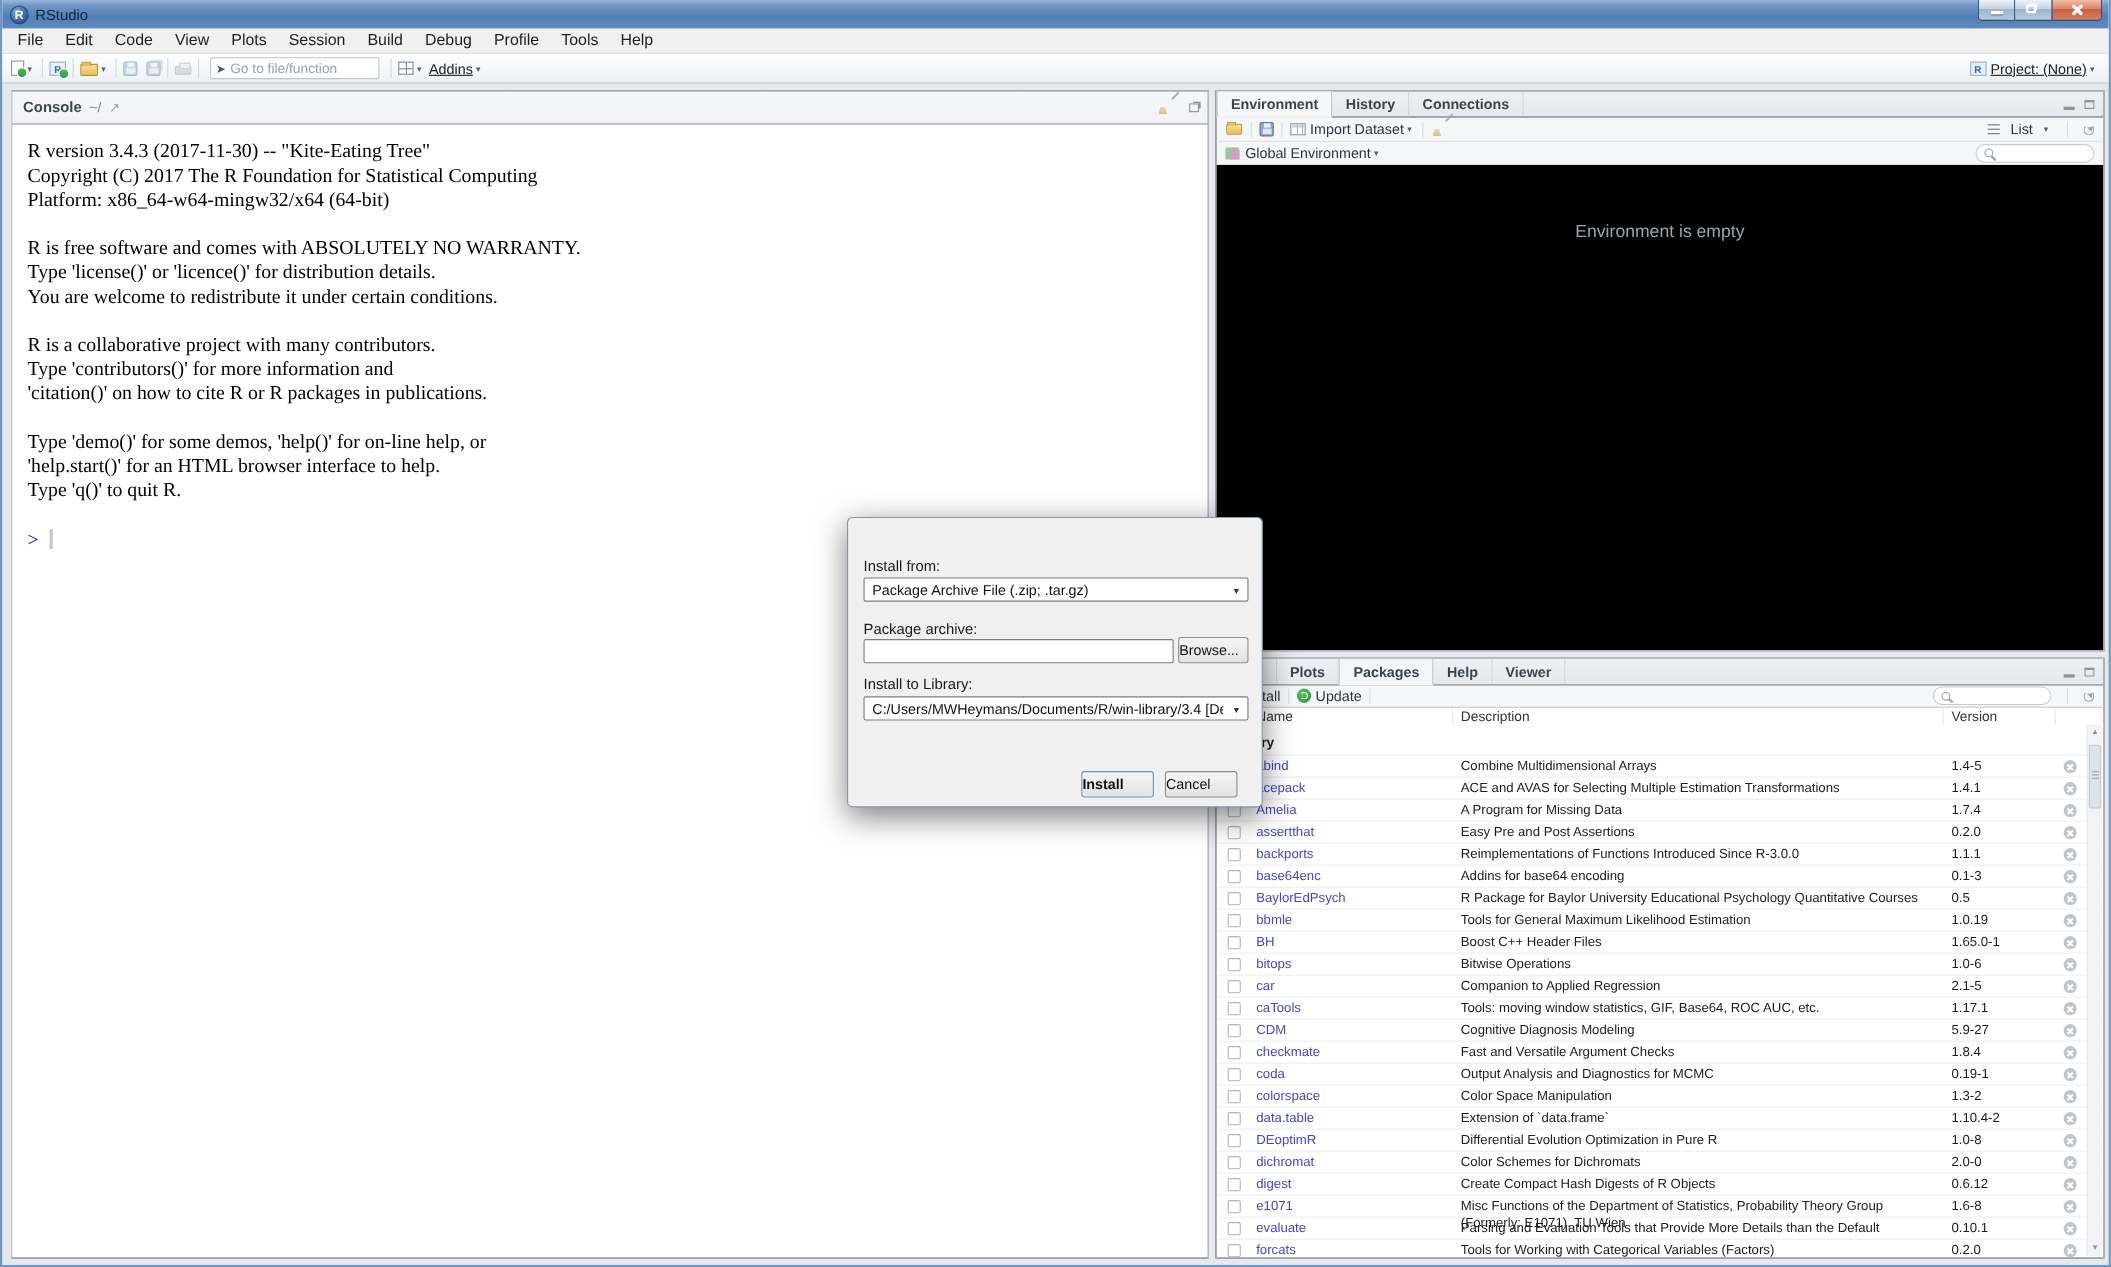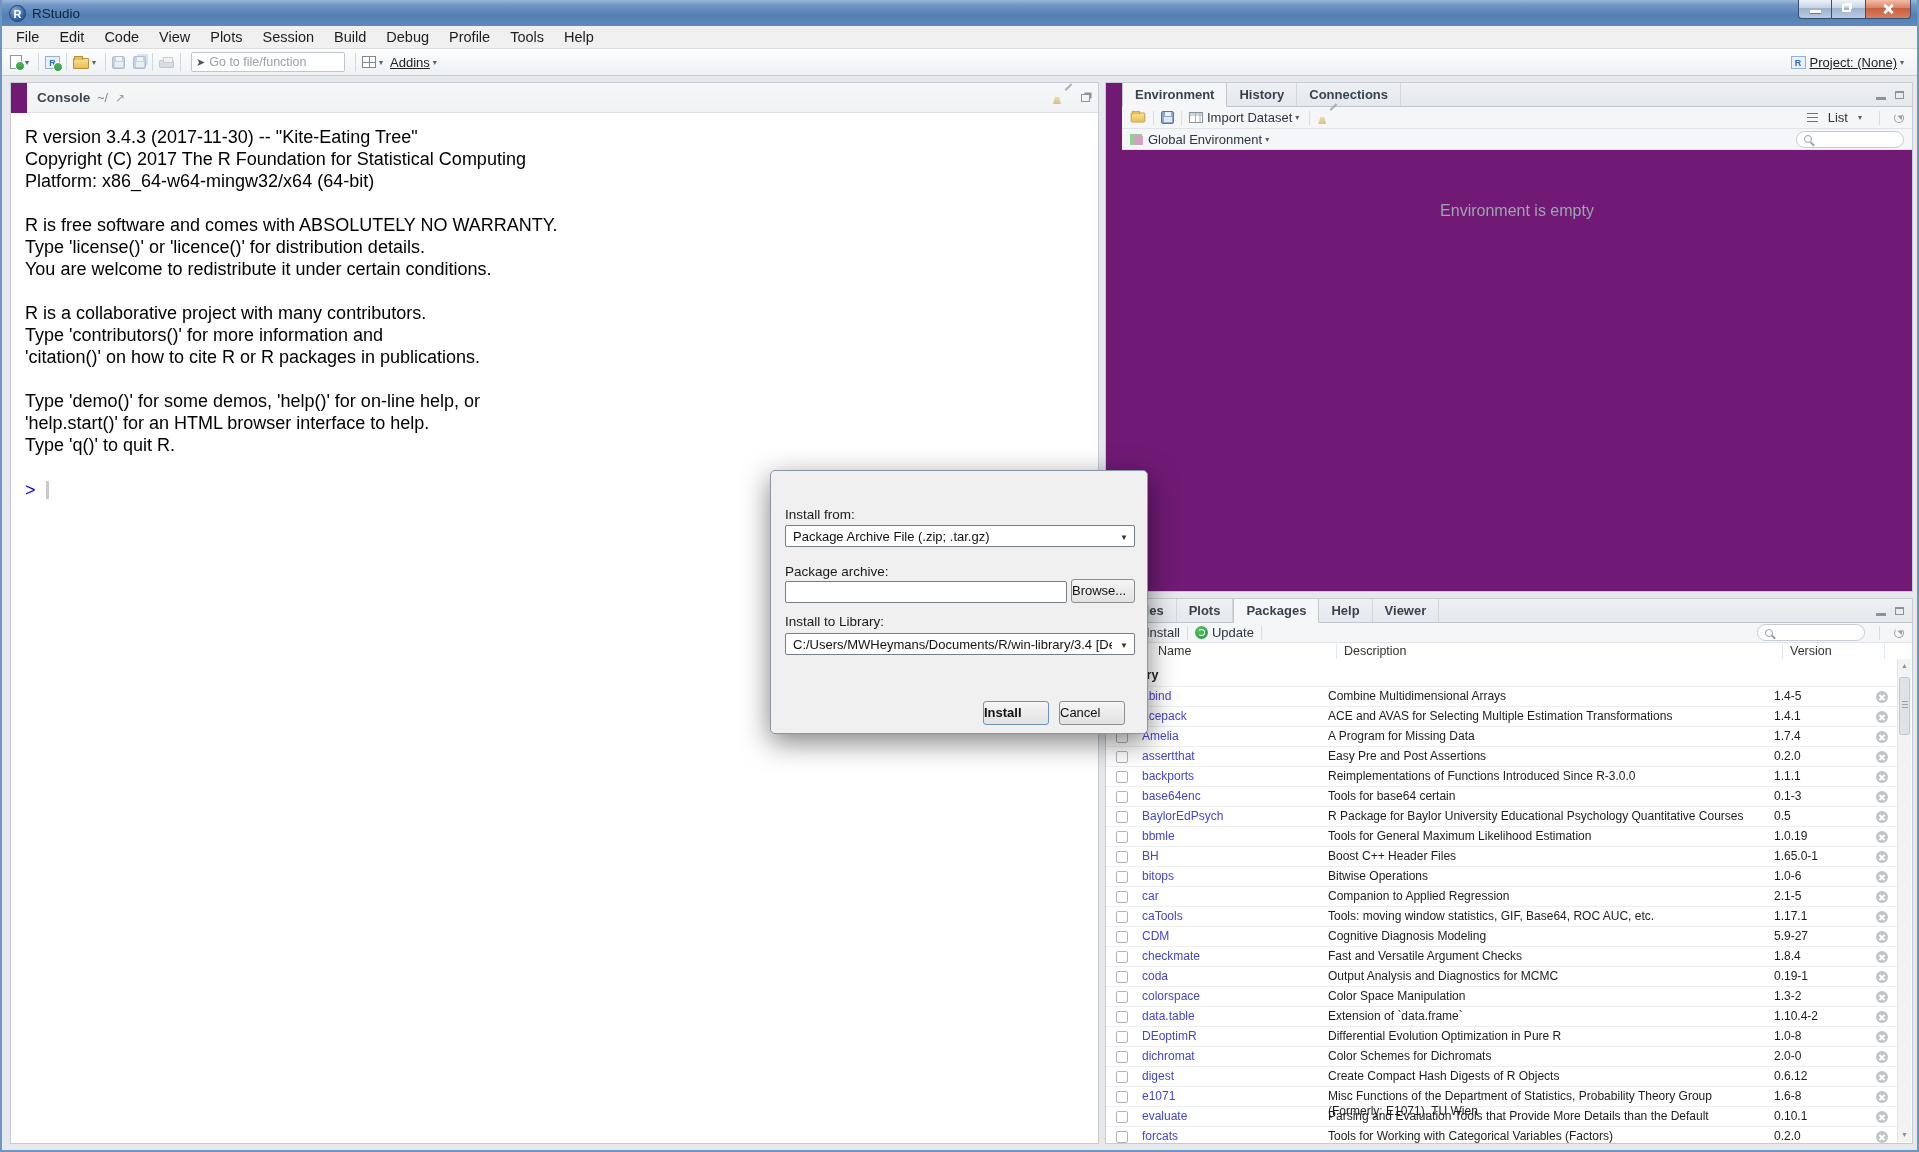--- a/index.html
+++ b/index.html
@@ -65,21 +65,21 @@
   .goto-box input { border:none; outline:none; width:115px; font-size:12.5px; color:#333;
      font-family:"Liberation Sans",sans-serif; background:transparent; }
   .goto-box input::placeholder { color:#9aa2ab; }
   .icon-grid { width:14px; height:12px; border:1px solid #7e8791; background:#fff; position:relative; }
   .icon-grid::before { content:""; position:absolute; left:50%; top:0; width:1px; height:100%; background:#7e8791; }
   .icon-grid::after { content:""; position:absolute; top:50%; left:0; height:1px; width:100%; background:#7e8791; }
   .tb-label { font-size:13px; color:#222; margin-left:4px;text-decoration:underline; }
   .project-right { position:absolute; right:10px; display:flex; align-items:center; }
 
   
-  .pane { position:absolute; background:#701a75; border:1px solid #c5cbd1;padding-left:16px; }
+  .pane { position:absolute; background:#000000; border:1px solid #c5cbd1; }
   .pane-header { height:30px; background:linear-gradient(#f6f7f9,#f0f2f4); border-bottom:1px solid #dcdfe3;
      display:flex; align-items:center; padding:0 10px; position:relative; }
   .pane-title { font-size:13.5px; font-weight:bold; color:#3d4752; }
   .pane-path { font-size:12.5px; color:#7a828c; margin-left:7px; }
   .popout { color:#97a0a9; font-size:12px; margin-left:7px; }
   .hdr-icons { position:absolute; right:8px; top:0; height:100%; display:flex; align-items:center; gap:14px; }
   .icon-broom { width:15px; height:15px; position:relative; opacity:.8; }
   .icon-broom::before { content:""; position:absolute; right:1px; top:1px; width:9px; height:2px; background:#9aa2ab; transform:rotate(135deg); transform-origin:right top; }
   .icon-broom::after { content:""; position:absolute; left:1px; bottom:1px; width:8px; height:7px;
      background:linear-gradient(#e8d49c,#cdb671); clip-path:polygon(0 100%,100% 100%,75% 0,25% 0); }
@@ -145,21 +145,21 @@
   .vscroll { position:absolute; right:1px; top:60px; bottom:1px; width:14px; background:#f2f3f5; border-left:1px solid #e3e6e9; }
   .vs-arrow { position:absolute; left:0; width:100%; height:14px; color:#8b939c; font-size:7px; text-align:center; line-height:14px; }
   .vs-up { top:0; } .vs-down { bottom:0; }
   .vs-thumb { position:absolute; left:1px; top:18px; width:11px; height:58px; background:#dfe3e7;
      border:1px solid #c3c9cf; border-radius:2px; }
   .vs-thumb::after { content:""; position:absolute; left:2px; top:26px; width:6px; height:1px; background:#9aa2ab;
      box-shadow:0 3px 0 #9aa2ab, 0 -3px 0 #9aa2ab; }
 
   
   .console-body { position:absolute; left:0; right:0; top:30px; bottom:0; background:#fff;
-     padding:14px 0 0 14px; font-family:Liberation Sans, sans-serif;
+     padding:14px 0 0 14px; font-family:Liberation Serif, serif;
      font-size:18px; color:#000; }
   .cline { height:22px; white-space:pre; }
   .prompt-line { height:22px; display:flex; align-items:center; }
   .prompt { color:#0000cc; }
   .cursor { display:inline-block; width:3px; height:18px; background:#c9c9c9; margin-left:10px; }
 
   
   .dialog { position:absolute; left:768px; top:470px; width:378px; height:264px; background:#f0f0f0;
      border:1px solid #8897a8; border-radius:5px; box-shadow:0 8px 28px rgba(0,0,0,.5); z-index:50; }
   .dlg-title { height:28px; background:linear-gradient(#f8f8f8,#ebebeb); border-bottom:1px solid #dcdcdc;
@@ -402,21 +402,21 @@
           <div class="pkg-row">
           <span class="cb"></span>
           <a class="pkg-name" href="#">backports</a>
           <span class="pkg-desc">Reimplementations of Functions Introduced Since R-3.0.0</span>
           <span class="pkg-ver">1.1.1</span>
           <span class="xc"></span>
         </div>
           <div class="pkg-row">
           <span class="cb"></span>
           <a class="pkg-name" href="#">base64enc</a>
-          <span class="pkg-desc">Tools for base64 certain</span>
+          <span class="pkg-desc">Addins for base64 encoding</span>
           <span class="pkg-ver">0.1-3</span>
           <span class="xc"></span>
         </div>
           <div class="pkg-row">
           <span class="cb"></span>
           <a class="pkg-name" href="#">BaylorEdPsych</a>
           <span class="pkg-desc">R Package for Baylor University Educational Psychology Quantitative Courses</span>
           <span class="pkg-ver">0.5</span>
           <span class="xc"></span>
         </div>

